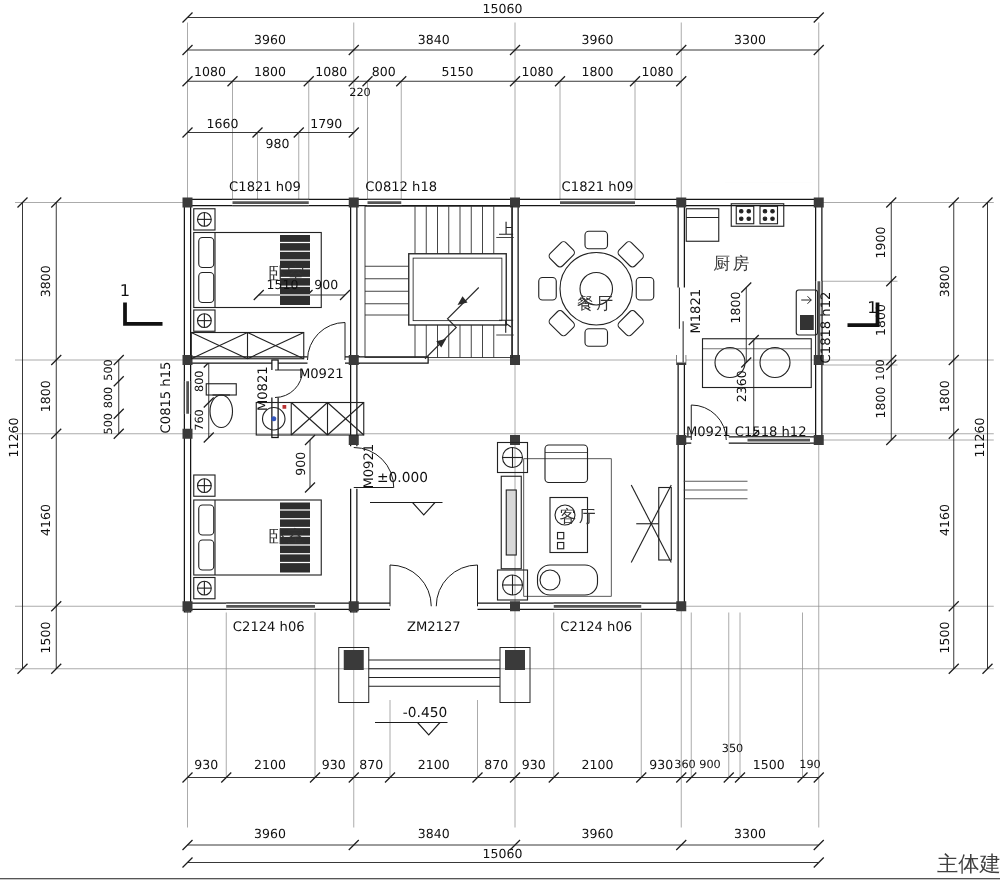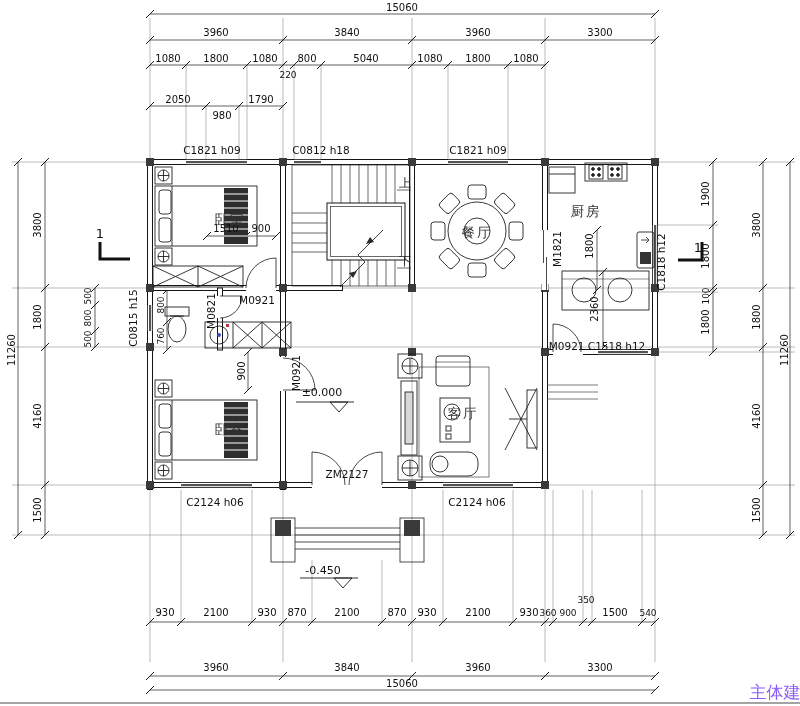--- a/index.html
+++ b/index.html
@@ -8,21 +8,21 @@
   .sheet svg{position:absolute;left:0;top:0;}
   .lbl{position:absolute;transform:translate(-50%,-50%);font-size:10px;line-height:1;
        white-space:nowrap;color:#101010;}
   .v{transform:translate(-50%,-50%) rotate(-90deg);}
   .s9{font-size:9px;}
   .code{font-size:10.5px;}
   .room{font-size:13.5px;letter-spacing:2px;color:#333;}
   .sd{font-size:12px;color:#222;}
   .lvl{font-size:11px;}
   .sec{font-size:13px;}
-  .title{font-size:17px;font-family:"DejaVu Serif",serif;color:#8b5cf6;}
+  .title{font-size:17px;font-family:"DejaVu Serif",serif;color:#404040;}
 </style>
 </head>
 <body>
 
 <div class="sheet">
 
 <svg width="800" height="706" viewBox="0 0 800 706">
   <defs>
     <g id="tk">
           <line x1="-4" y1="4" x2="4" y2="-4"></line>
@@ -491,42 +491,42 @@
 <span class="lbl" style="left:402px;top:8px">15060</span>
 <span class="lbl" style="left:216px;top:33px">3960</span>
 <span class="lbl" style="left:347px;top:33px">3840</span>
 <span class="lbl" style="left:478px;top:33px">3960</span>
 <span class="lbl" style="left:600px;top:33px">3300</span>
 <span class="lbl" style="left:168px;top:59px">1080</span>
 <span class="lbl" style="left:216px;top:59px">1800</span>
 <span class="lbl" style="left:265px;top:59px">1080</span>
 <span class="lbl s9" style="left:288px;top:75px">220</span>
 <span class="lbl" style="left:307px;top:59px">800</span>
-<span class="lbl" style="left:366px;top:59px">5040</span>
+<span class="lbl" style="left:366px;top:59px">5150</span>
 <span class="lbl" style="left:430px;top:59px">1080</span>
 <span class="lbl" style="left:478px;top:59px">1800</span>
 <span class="lbl" style="left:526px;top:59px">1080</span>
-<span class="lbl" style="left:178px;top:100px">2050</span>
+<span class="lbl" style="left:178px;top:100px">1660</span>
 <span class="lbl" style="left:222px;top:116px">980</span>
 <span class="lbl" style="left:261px;top:100px">1790</span>
 
 <span class="lbl" style="left:165px;top:613px">930</span>
 <span class="lbl" style="left:216px;top:613px">2100</span>
 <span class="lbl" style="left:267px;top:613px">930</span>
 <span class="lbl" style="left:297px;top:613px">870</span>
 <span class="lbl" style="left:347px;top:613px">2100</span>
 <span class="lbl" style="left:397px;top:613px">870</span>
 <span class="lbl" style="left:427px;top:613px">930</span>
 <span class="lbl" style="left:478px;top:613px">2100</span>
 <span class="lbl" style="left:529px;top:613px">930</span>
 <span class="lbl s9" style="left:548px;top:613px">360</span>
 <span class="lbl s9" style="left:568px;top:613px">900</span>
 <span class="lbl s9" style="left:586px;top:600px">350</span>
 <span class="lbl" style="left:615px;top:613px">1500</span>
-<span class="lbl s9" style="left:648px;top:613px">540</span>
+<span class="lbl s9" style="left:648px;top:613px">190</span>
 <span class="lbl" style="left:216px;top:668px">3960</span>
 <span class="lbl" style="left:347px;top:668px">3840</span>
 <span class="lbl" style="left:478px;top:668px">3960</span>
 <span class="lbl" style="left:600px;top:668px">3300</span>
 <span class="lbl" style="left:402px;top:684px">15060</span>
 
 <span class="lbl v" style="left:12px;top:350px">11260</span>
 <span class="lbl v" style="left:38px;top:225px">3800</span>
 <span class="lbl v" style="left:38px;top:317px">1800</span>
 <span class="lbl v" style="left:38px;top:416px">4160</span>
@@ -557,33 +557,33 @@
 <span class="lbl code" style="left:321px;top:150px">C0812 h18</span>
 <span class="lbl code" style="left:478px;top:150px">C1821 h09</span>
 <span class="lbl code" style="left:257px;top:300px">M0921</span>
 <span class="lbl code v" style="left:211px;top:311px">M0821</span>
 <span class="lbl code v" style="left:296px;top:373px">M0921</span>
 <span class="lbl code v" style="left:557px;top:249px">M1821</span>
 <span class="lbl code v" style="left:661px;top:262px">C1818 h12</span>
 <span class="lbl code v" style="left:133px;top:318px">C0815 h15</span>
 <span class="lbl code" style="left:597px;top:346px">M0921 C1518 h12</span>
 <span class="lbl code" style="left:215px;top:502px">C2124 h06</span>
-<span class="lbl code" style="left:347px;top:474px">ZM2127</span>
+<span class="lbl code" style="left:347px;top:502px">ZM2127</span>
 <span class="lbl code" style="left:477px;top:502px">C2124 h06</span>
 
 <span class="lbl room" style="left:230px;top:220px">卧室</span>
 <span class="lbl room" style="left:230px;top:430px">卧室</span>
-<span class="lbl room" style="left:477px;top:233px">餐厅</span>
+<span class="lbl room" style="left:477px;top:244px">餐厅</span>
 <span class="lbl room" style="left:586px;top:212px">厨房</span>
 <span class="lbl room" style="left:463px;top:414px">客厅</span>
 
 <span class="lbl sd" style="left:405px;top:183px">上</span>
 <span class="lbl sd" style="left:405px;top:261px">下</span>
 
-<span class="lbl lvl" style="left:322px;top:392px">±0.000</span>
-<span class="lbl lvl" style="left:323px;top:570px">-0.450</span>
+<span class="lbl lvl" style="left:322px;top:382px">±0.000</span>
+<span class="lbl lvl" style="left:340px;top:570px">-0.450</span>
 
 <span class="lbl sec" style="left:100px;top:233px">1</span>
 <span class="lbl sec" style="left:698px;top:247px">1</span>
 
 <span class="lbl title" style="left:775px;top:692px">主体建</span>
 
 </div>
 
 </body></html>

